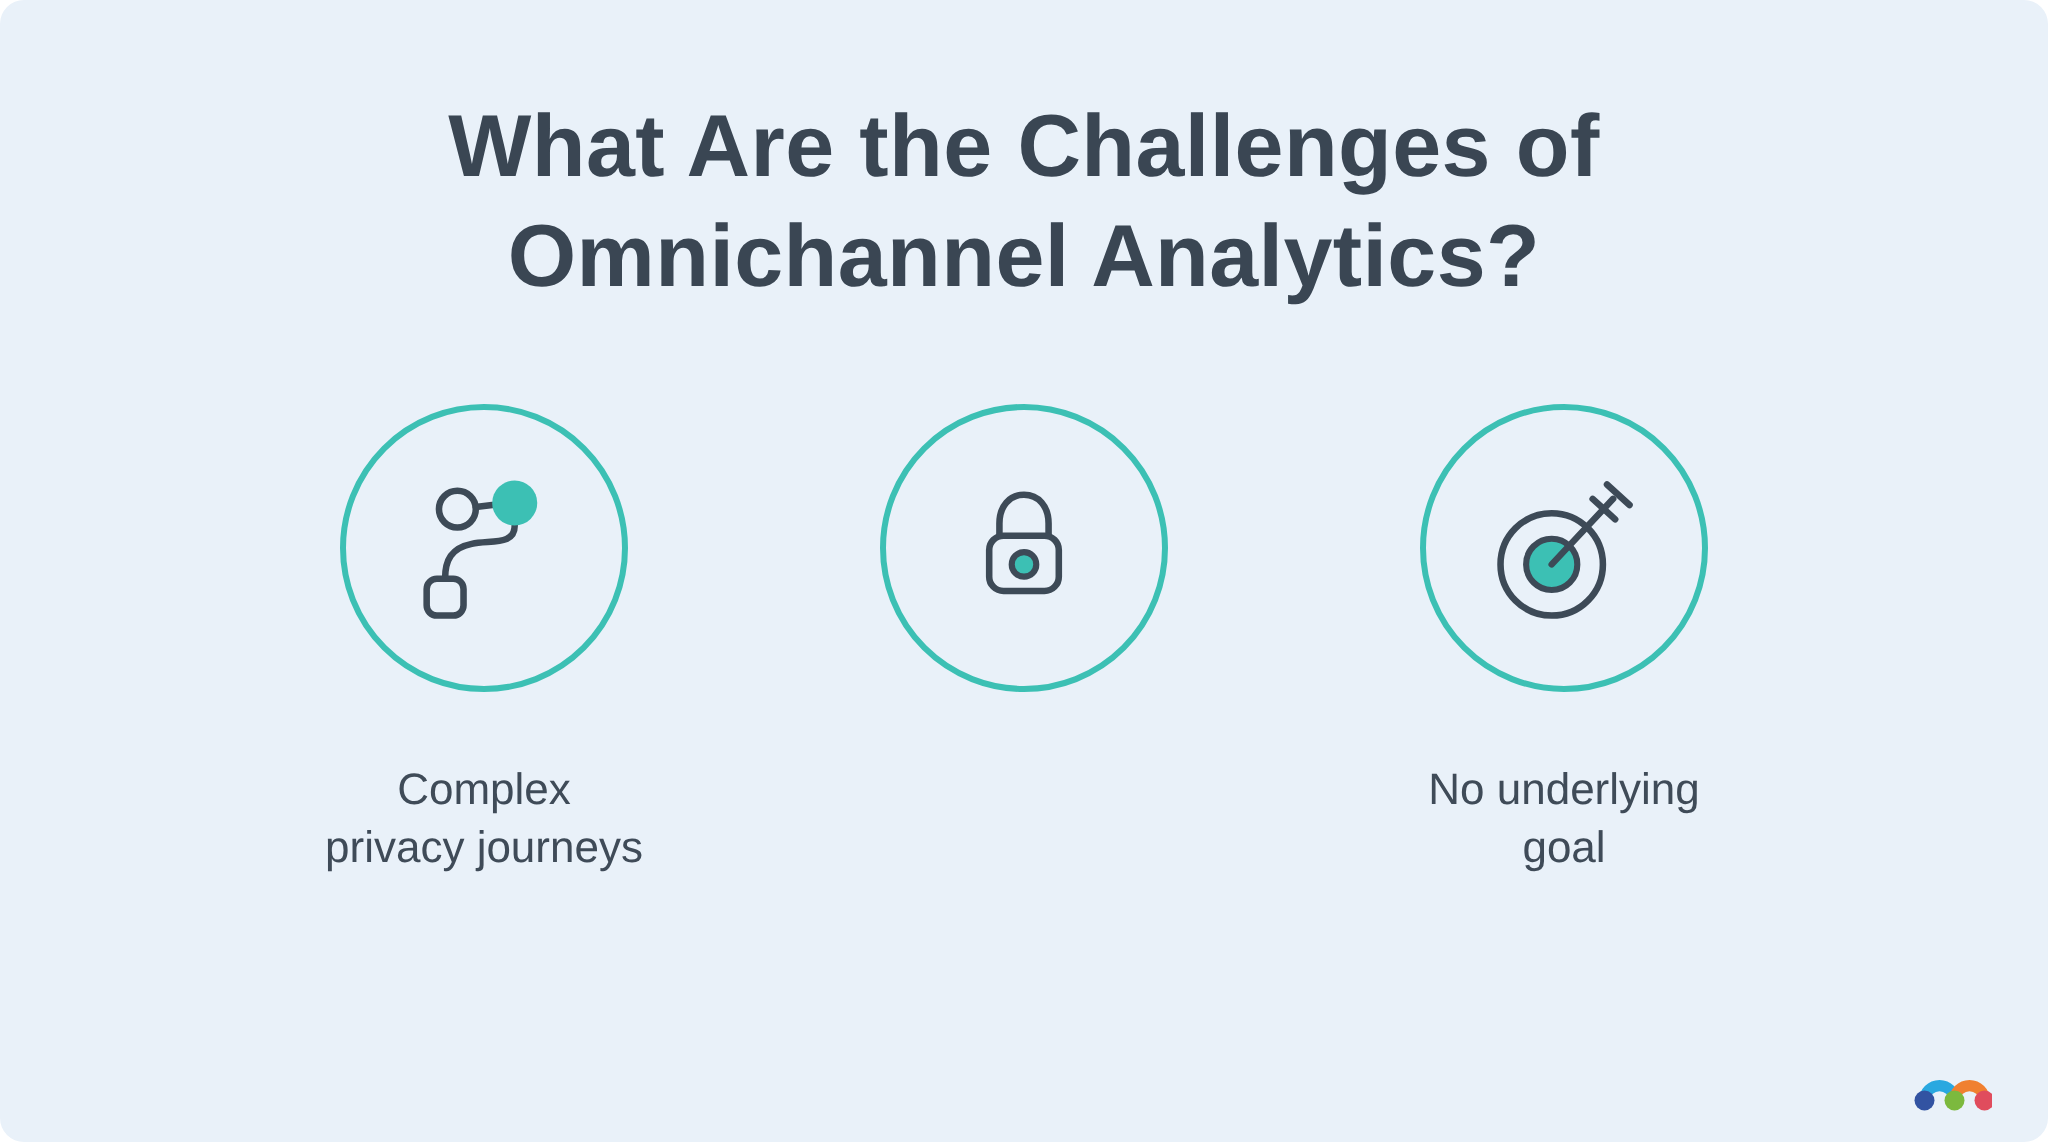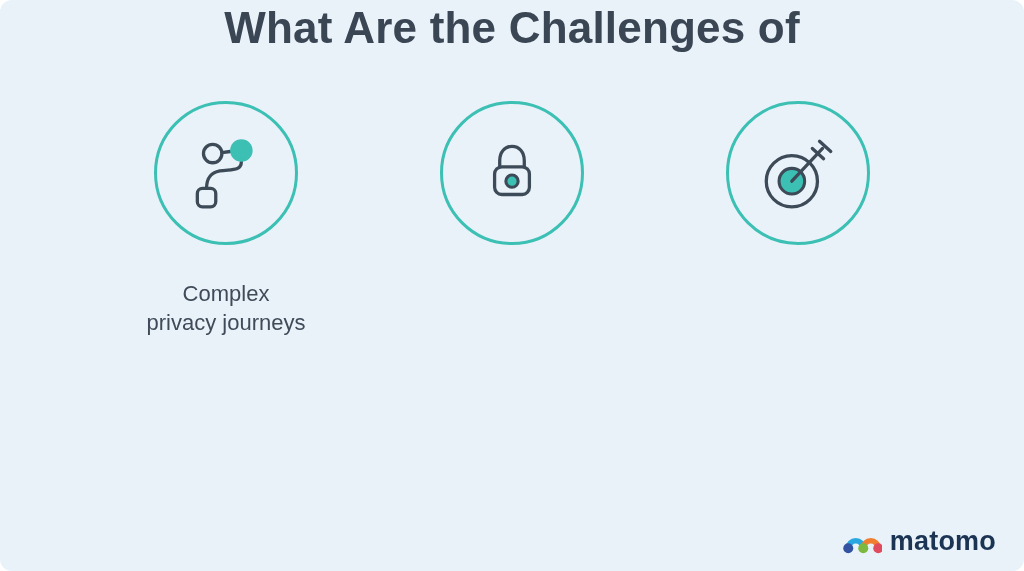--- a/index.html
+++ b/index.html
@@ -14,32 +14,33 @@
   html,body{margin:0;padding:0;background:#ffffff;}
   .canvas{
     position:relative;
     width:1024px;height:571px;
     background:var(--bg);
     border-radius:12px;
     overflow:hidden;
     font-family:"Liberation Sans", sans-serif;
   }
   .title{
+    padding-top:46px;
     text-align:center;
     font-size:44px;
     font-weight:bold;
     line-height:1.25;
     letter-spacing:0.2px;
     color:var(--title-color);
   }
   .row{
     margin-top:46px;
     display:flex;
     justify-content:center;
-    gap:56px;
+    gap:40px;
   }
   .challenge{
     width:230px;
     display:flex;
     flex-direction:column;
     align-items:center;
   }
   .circle{
     width:144px;height:144px;
     border-radius:50%;
@@ -70,20 +71,21 @@
     color:var(--brand-color);
   }
 </style>
 </head>
 <body>
 
 <div class="canvas">
 
   <div class="title">
     <div>What Are the Challenges of</div>
+    <div>Omnichannel Analytics?</div>
   </div>
 
   <div class="row">
 
     <div class="challenge">
       <div class="circle">
         <svg class="icon" viewBox="0 0 84 84" aria-hidden="true">
           <path class="sd" d="M57 31 C57 41 45 38 36 40 C26 42 23 48 23 57"></path>
           <path class="sd" d="M38 22 L46 21"></path>
           <circle class="sd" cx="29" cy="23" r="9"></circle>
@@ -110,28 +112,31 @@
     <div class="challenge">
       <div class="circle">
         <svg class="icon" viewBox="0 0 84 84" aria-hidden="true">
           <circle class="sd" cx="36" cy="50" r="25"></circle>
           <circle class="fas" cx="36" cy="50" r="12.5"></circle>
           <path class="sd" d="M36 50 L66 18"></path>
           <path class="sd" d="M56 18 L67 28"></path>
           <path class="sd" d="M63 11 L74 21"></path>
         </svg>
       </div>
+      <div class="label">
+        <div>No underlying</div>
+        <div>goal</div>
+      </div>
     </div>
 
   </div>
 
   <div class="logo">
     <svg class="mark" viewBox="0 0 64 40" aria-hidden="true">
       <path d="M10 30 a12 12 0 0 1 24 0" stroke-width="9" fill="none" stroke="#29a8e0"></path>
       <path d="M34 30 a12 12 0 0 1 24 0" stroke-width="9" fill="none" stroke="#f08030"></path>
       <circle cx="10" cy="30" r="8" fill="#3253a2"></circle>
       <circle cx="34" cy="30" r="8" fill="#7cb93e"></circle>
       <circle cx="58" cy="30" r="8" fill="#e04c5d"></circle>
     </svg>
-    <span class="wordmark">matomo</span>
   </div>
 
 </div>
 
 </body></html>

